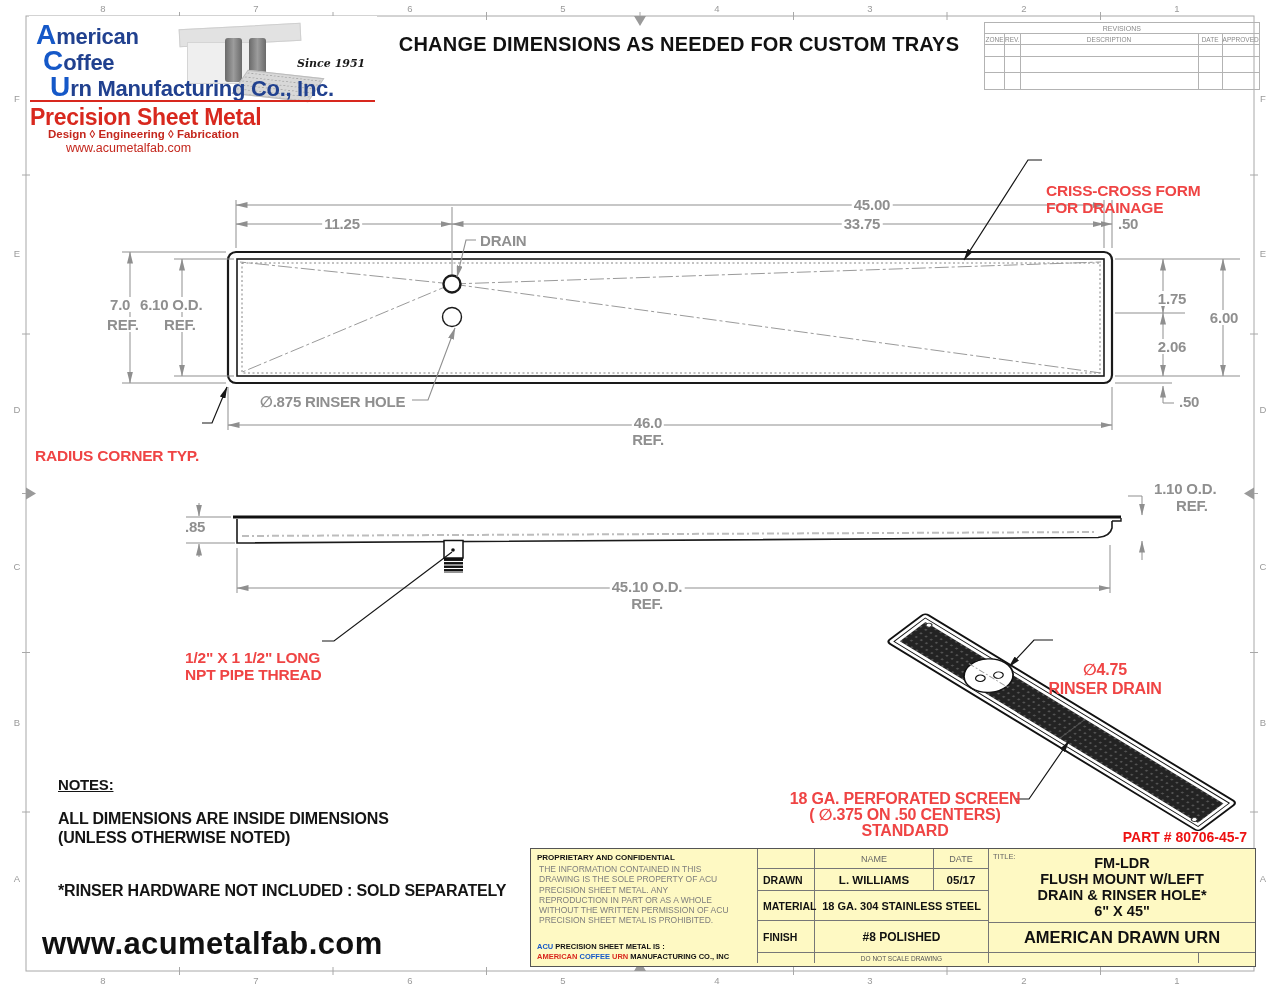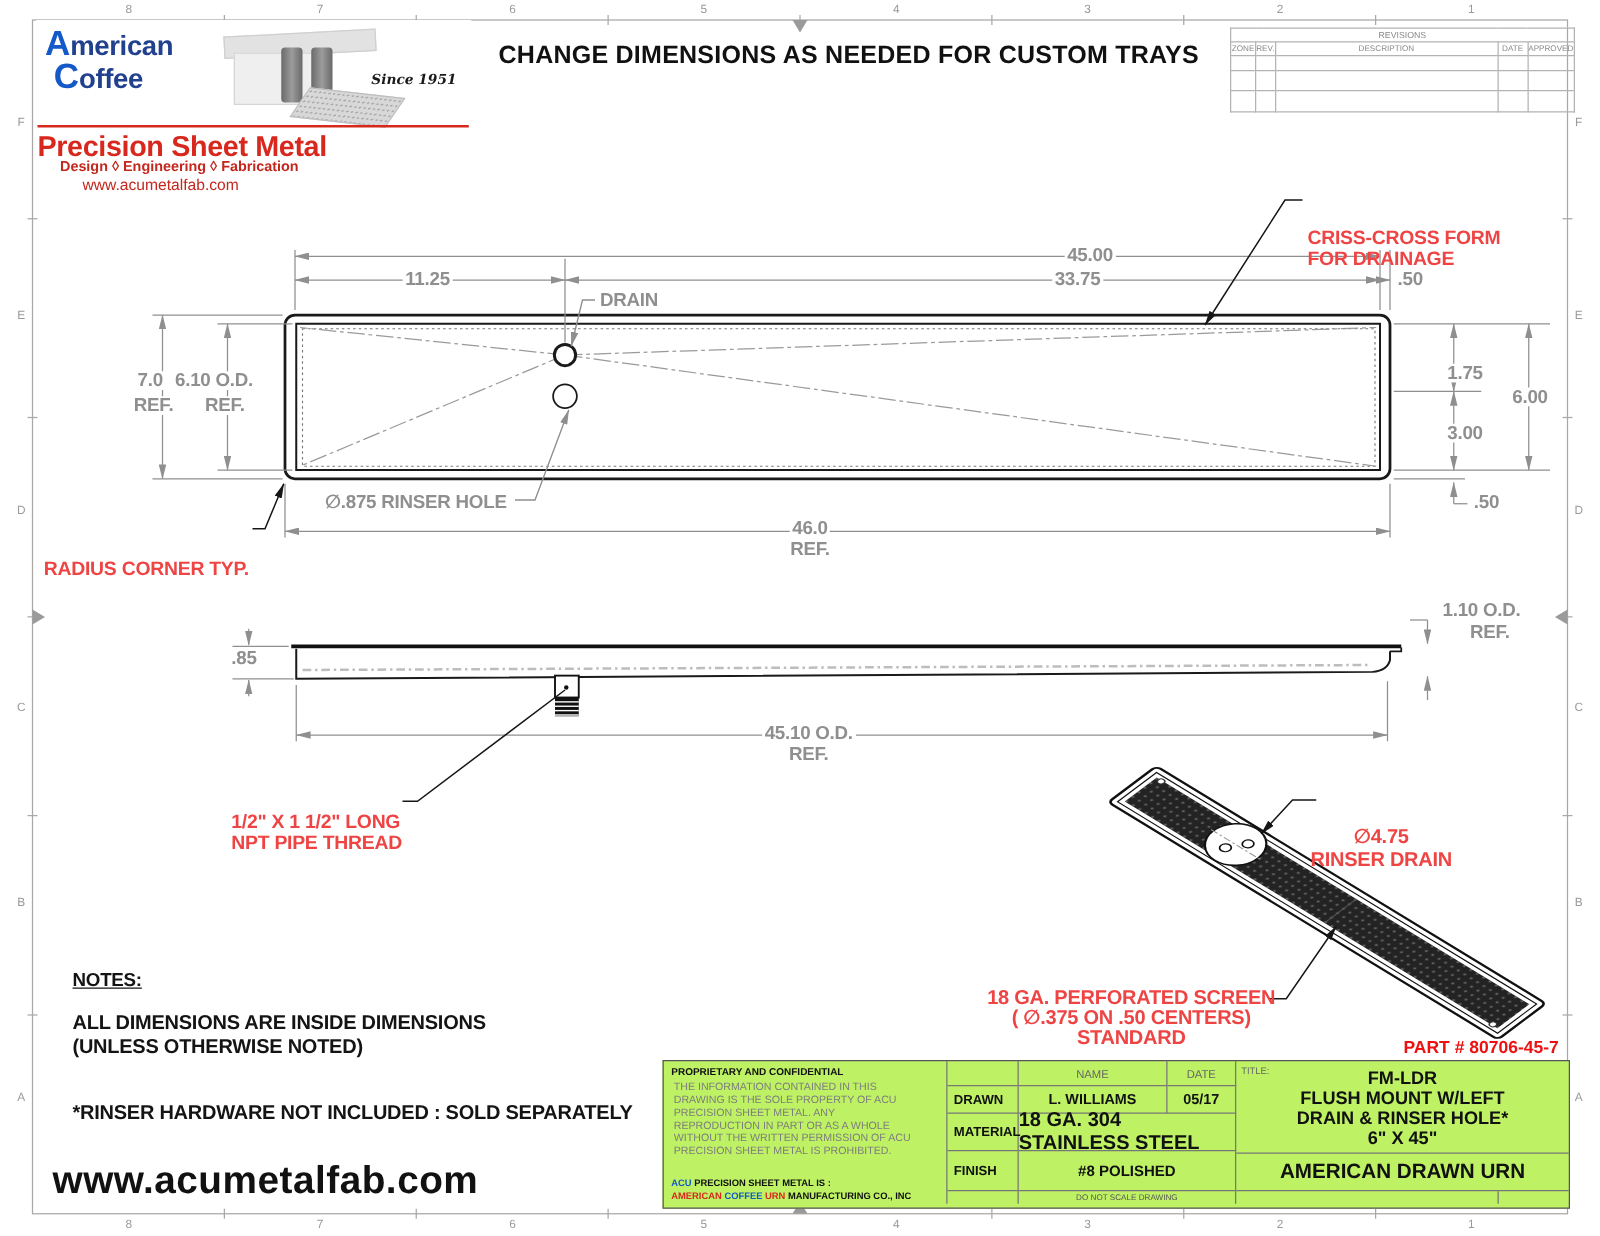--- a/index.html
+++ b/index.html
@@ -39,21 +39,21 @@
   
   .note{position:absolute;z-index:4;font:700 16px "Liberation Sans",sans-serif;color:#141414;
         line-height:1.18;white-space:nowrap;letter-spacing:-.2px;}
   #bigweb{position:absolute;left:42px;top:926px;z-index:4;font:700 31px "Liberation Sans",sans-serif;
         color:#111;letter-spacing:.4px;white-space:nowrap;}
   
   #partnum{position:absolute;left:1247px;top:829px;transform:translateX(-100%);z-index:4;
         font:700 14px "Liberation Sans",sans-serif;color:#ed1111;white-space:nowrap;}
   
   #tblock{position:absolute;left:530px;top:848px;width:724px;height:117px;z-index:3;
-        border:1.5px solid #555;background:#bef264;}
+        border:1.5px solid #555;background:#fef9c3;}
   .tb{position:absolute;box-sizing:border-box;border-right:1px solid #777;border-bottom:1px solid #777;}
   .tb.noR{border-right:none;}
   .tb.noB{border-bottom:none;}
   .tb-lab{font:700 10.5px "Liberation Sans",sans-serif;color:#111;display:flex;align-items:center;padding-left:5px;}
   .tb-val{font:700 11.5px "Liberation Sans",sans-serif;color:#111;display:flex;align-items:center;justify-content:center;}
   .tb-hdr{font:400 9px "Liberation Sans",sans-serif;color:#666;display:flex;align-items:center;justify-content:center;text-align:right;}
   .prop-h{position:absolute;left:6px;top:4px;font:700 8px "Liberation Sans",sans-serif;color:#111;}
   .prop-b{position:absolute;left:8px;top:15px;width:198px;font:400 8.5px "Liberation Sans",sans-serif;
         color:#7d7d7d;line-height:10.3px;}
   .prop-f{position:absolute;left:6px;font:700 7.5px "Liberation Sans",sans-serif;color:#111;white-space:nowrap;}
@@ -258,20 +258,21 @@
   <div id="logo">
     <div class="art" style="left:120px;top:2px;width:170px;height:95px;">
       <div style="position:absolute;left:30px;top:8px;width:120px;height:16px;background:#e2e2e2;border:1px solid #cfcfcf;transform:rotate(-3deg)"></div>
       <div style="position:absolute;left:38px;top:24px;width:68px;height:40px;background:#efefef;border:1px solid #d5d5d5"></div>
       <div style="position:absolute;left:76px;top:20px;width:17px;height:44px;background:linear-gradient(90deg,#6a6a6a,#9c9c9c 50%,#6a6a6a);border-radius:3px"></div>
       <div style="position:absolute;left:100px;top:20px;width:17px;height:44px;background:linear-gradient(90deg,#6a6a6a,#9c9c9c 50%,#6a6a6a);border-radius:3px"></div>
       <div style="position:absolute;left:88px;top:56px;width:80px;height:22px;background:#d8d8d8;border:1px solid #bdbdbd;transform:skewX(-30deg) rotate(6deg);background-image:radial-gradient(#a8a8a8 0.8px,transparent 0.9px);background-size:4px 4px"></div>
     </div>
     <div class="lg-line" style="left:7px;top:3px"><span class="lg-big">A</span><span class="lg-rest">merican</span></div>
     <div class="lg-line" style="left:14px;top:29px"><span class="lg-big">C</span><span class="lg-rest">offee</span></div>
+    <div class="lg-line" style="left:21px;top:55px"><span class="lg-big">U</span><span class="lg-rest">rn Manufacturing Co., Inc.</span></div>
     <div class="lg-since" style="left:268px;top:41px">Since 1951</div>
     <div class="lg-rule"></div>
     <div class="lg-precision">Precision Sheet Metal</div>
     <div class="lg-services">Design  ◊  Engineering  ◊  Fabrication</div>
     <div class="lg-web">www.acumetalfab.com</div>
   </div>
 
   <div id="heading">CHANGE DIMENSIONS AS NEEDED FOR CUSTOM TRAYS</div>
 
   <table id="revtable">
@@ -324,21 +325,21 @@
   <div class="d nobg" style="left:478px;top:233px">DRAIN</div>
   <div class="k" style="left:1046px;top:150px">
     <div>CRISS-CROSS FORM</div>
     <div>FOR DRAINAGE</div>
   </div>
   <div class="d" style="left:108px;top:297px">7.0</div>
   <div class="d" style="left:138px;top:297px">6.10 O.D.</div>
   <div class="d" style="left:105px;top:317px">REF.</div>
   <div class="d" style="left:162px;top:317px">REF.</div>
   <div class="d c" style="left:1172px;top:291px">1.75</div>
-  <div class="d c" style="left:1172px;top:339px">3.00</div>
+  <div class="d c" style="left:1172px;top:339px">2.06</div>
   <div class="d c" style="left:1224px;top:310px">6.00</div>
   <div class="d nobg" style="left:1177px;top:394px">.50</div>
   <div class="d nobg" style="left:258px;top:394px">∅.875 RINSER HOLE</div>
   <div class="k" style="left:35px;top:415px">RADIUS CORNER TYP.</div>
   <div class="d c" style="left:648px;top:415px">46.0</div>
   <div class="d c nobg" style="left:648px;top:432px">REF.</div>
 
   <div class="d" style="left:183px;top:519px">.85</div>
   <div class="d nobg" style="left:1152px;top:481px">1.10 O.D.</div>
   <div class="d nobg" style="left:1174px;top:498px">REF.</div>
@@ -375,21 +376,21 @@
 
     <div class="tb tb-hdr" style="left:227px;top:0;width:57px;height:20px"></div>
     <div class="tb tb-hdr" style="left:284px;top:0;width:119px;height:20px">NAME</div>
     <div class="tb tb-hdr" style="left:403px;top:0;width:55px;height:20px">DATE</div>
 
     <div class="tb tb-lab" style="left:227px;top:20px;width:57px;height:22px">DRAWN</div>
     <div class="tb tb-val" style="left:284px;top:20px;width:119px;height:22px">L. WILLIAMS</div>
     <div class="tb tb-val" style="left:403px;top:20px;width:55px;height:22px">05/17</div>
 
     <div class="tb tb-lab" style="left:227px;top:42px;width:57px;height:30px">MATERIAL</div>
-    <div class="tb tb-val" style="left:284px;top:42px;width:174px;height:30px;font-size:16px">18 GA. 304 STAINLESS STEEL</div>
+    <div class="tb tb-val" style="left:284px;top:42px;width:174px;height:30px;font-size:11px">18 GA. 304 STAINLESS STEEL</div>
 
     <div class="tb tb-lab" style="left:227px;top:72px;width:57px;height:32px">FINISH</div>
     <div class="tb tb-val" style="left:284px;top:72px;width:174px;height:32px;font-size:12px">#8 POLISHED</div>
 
     <div class="tb noB" style="left:227px;top:104px;width:57px;height:10px"></div>
     <div class="tb dns noB" style="left:284px;top:104px;width:174px;height:10px">DO NOT SCALE DRAWING</div>
 
     <div class="tb noR" style="left:458px;top:0;width:266px;height:74px">
       <div class="t-lab">TITLE:</div>
       <div class="t-line" style="top:6px">FM-LDR</div>

